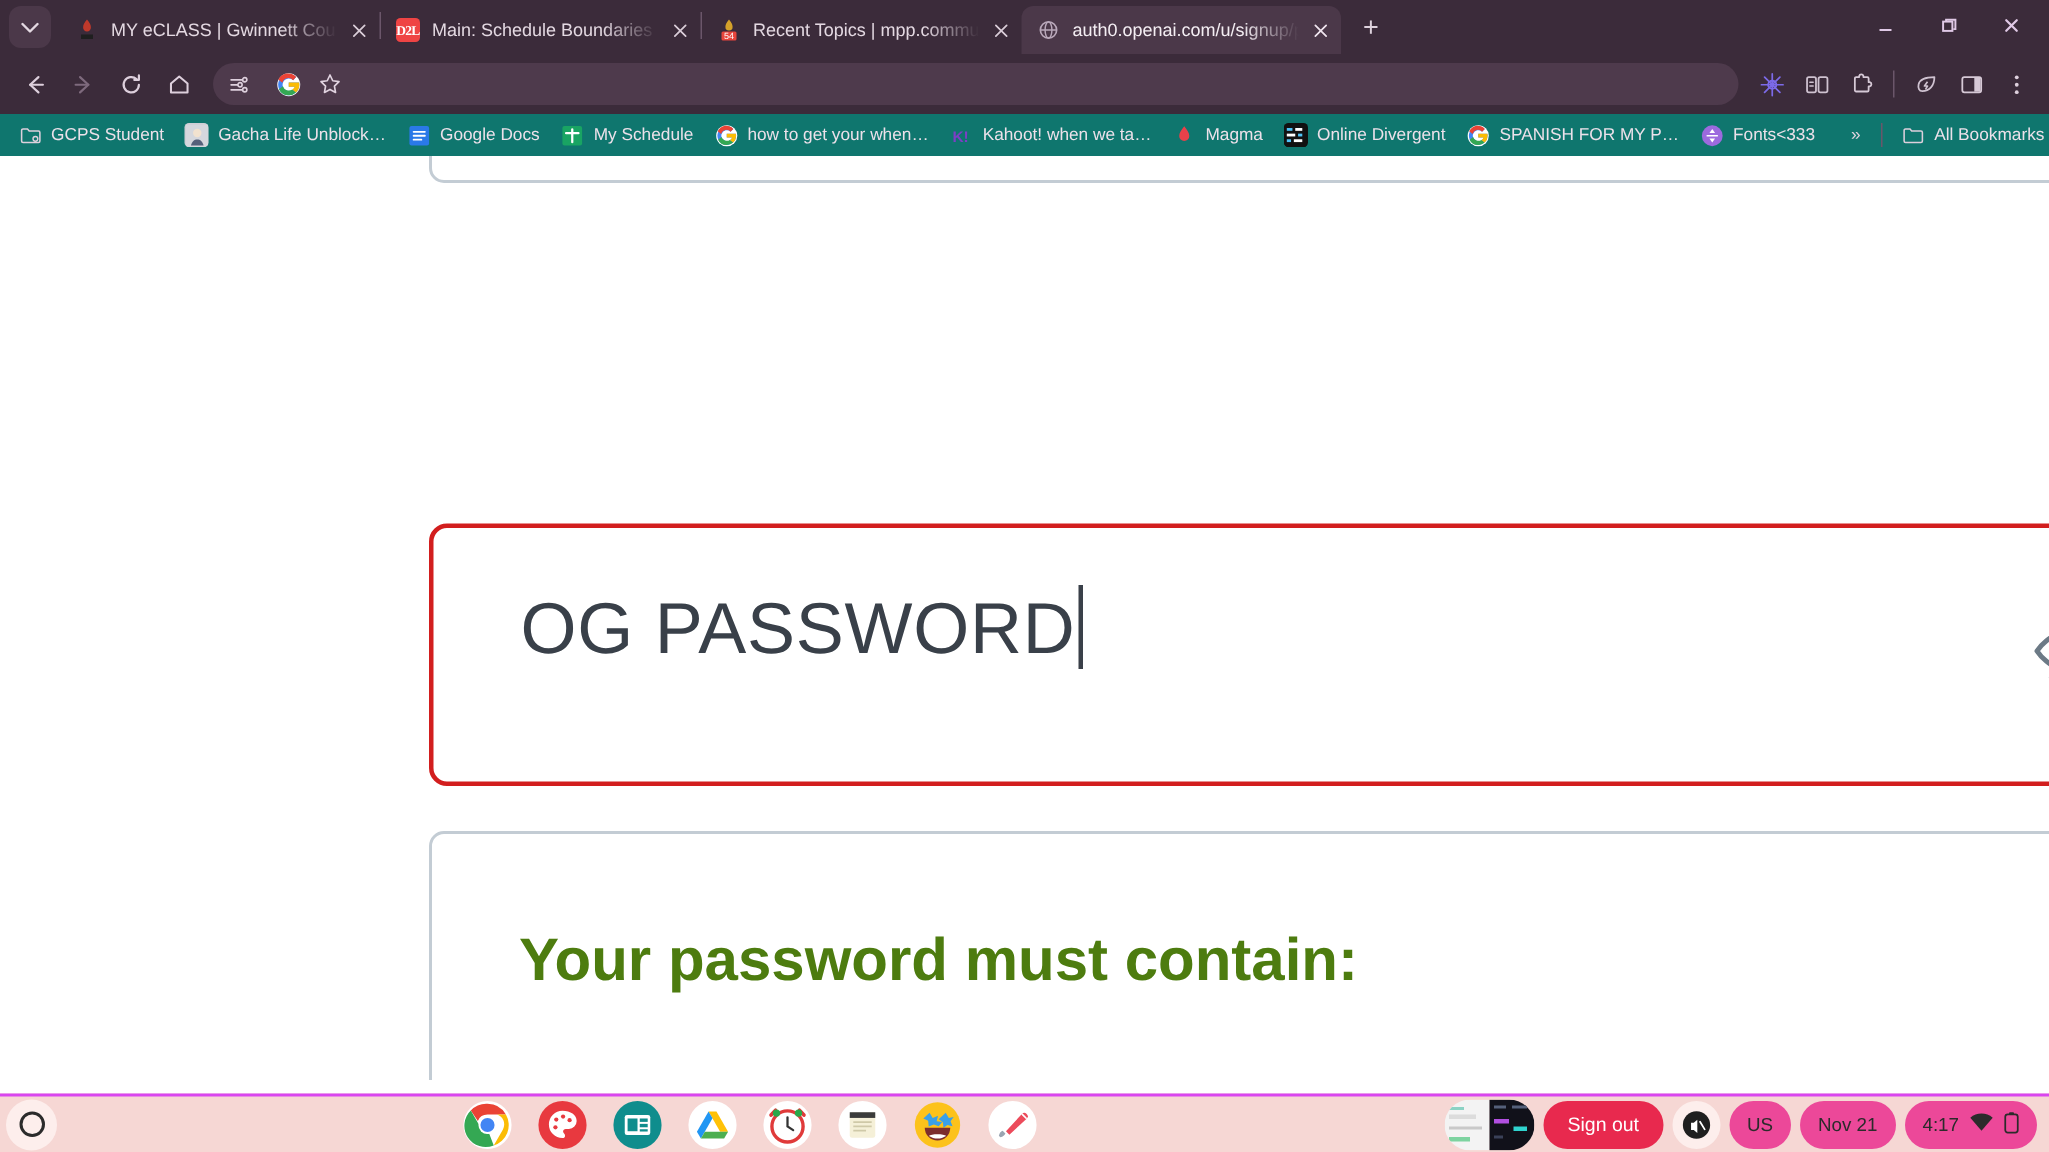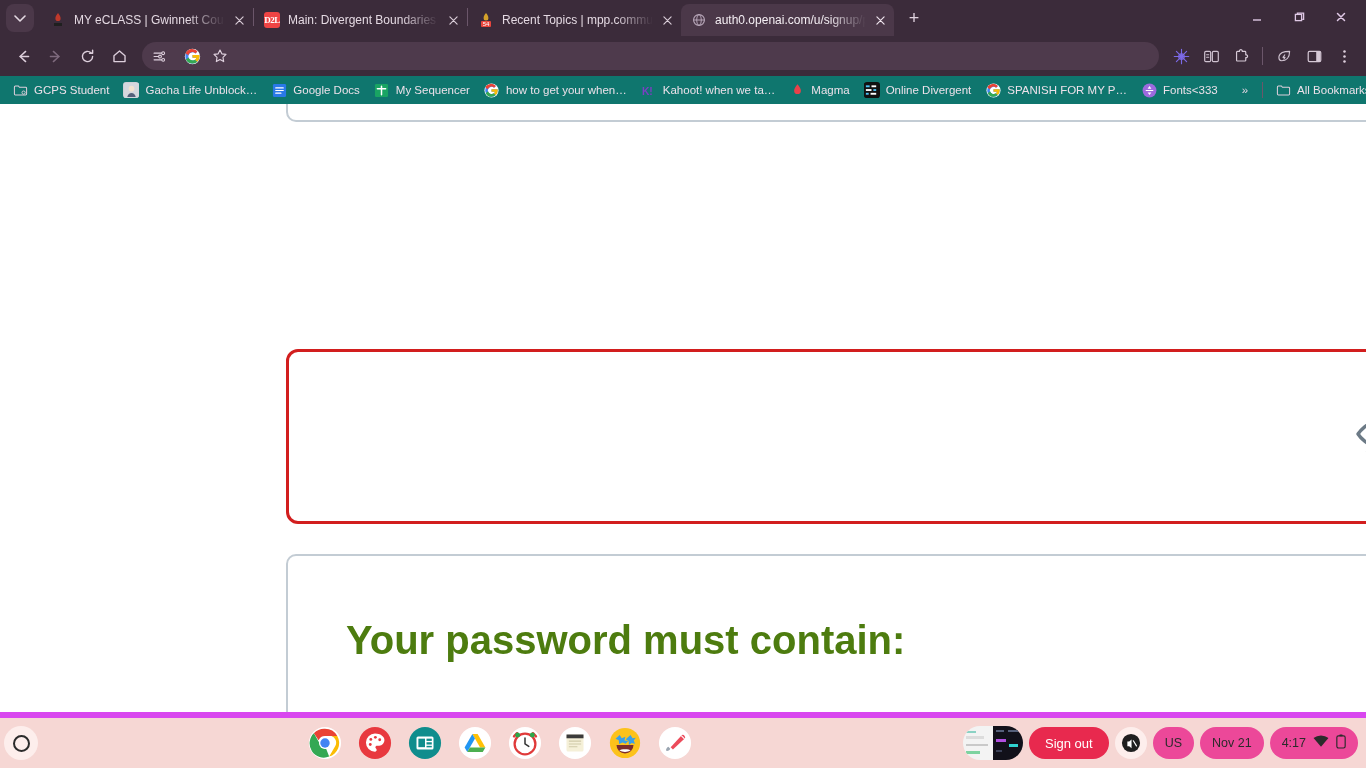--- a/index.html
+++ b/index.html
@@ -157,23 +157,23 @@
 
   
   .req-box { left: 286px; top: 450px; right: -60px; height: 270px; }
   .req-title {
     position: absolute; left: 58px; top: 62px;
     font-size: 40px; color: #4d7c0f; white-space: nowrap; font-weight: bold;
   }
 
   
   .shelf {
-    position: absolute; left: 0; right: 0; bottom: 0; height: 56px;
+    position: absolute; left: 0; right: 0; bottom: 0; height: 39px;
     background: #f6d7d4; display: flex; align-items: center;
-    border-top: 6px solid #d946ef;
+    border-top: 2px solid #d946ef;
   }
   .launcher {
     width: 34px; height: 34px; margin-left: 4px; border-radius: 50%;
     background: #fdeeec; display: flex; align-items: center; justify-content: center;
     cursor: pointer; flex: 0 0 auto;
   }
   .launcher .ring { width: 17px; height: 17px; border: 2.2px solid #2b2b2b; border-radius: 50%; }
   .shelf-apps { display: flex; align-items: center; gap: 14px; margin: 0 auto; }
   .app { width: 36px; height: 36px; border-radius: 50%; position: relative;
          display: flex; align-items: center; justify-content: center; cursor: pointer;
@@ -223,21 +223,21 @@
           <svg viewBox="0 0 10 10" width="9" height="9">
               <path d="M1 1 L9 9 M9 1 L1 9" stroke="#d9ccd7" stroke-width="1.3" stroke-linecap="round"></path>
             </svg>
         </span>
       </div>
 
       <div class="tabsep"></div>
 
       <div class="tab">
         <span class="fav fav-d2l">D2L</span>
-        <span class="ttl">Main: Divergent Boundaries</span>
+        <span class="ttl">Main: Schedule Boundaries</span>
         <span class="x">
           <svg viewBox="0 0 10 10" width="9" height="9">
               <path d="M1 1 L9 9 M9 1 L1 9" stroke="#d9ccd7" stroke-width="1.3" stroke-linecap="round"></path>
             </svg>
         </span>
       </div>
 
       <div class="tabsep"></div>
 
       <div class="tab">
@@ -419,21 +419,21 @@
       <span>Google Docs</span>
     </div>
 
     <div class="bm">
       <span class="bmi">
         <svg viewBox="0 0 16 16" width="15" height="15">
           <rect x="1" y="1" width="14" height="14" rx="1.5" fill="#19a463"></rect>
           <path d="M8 3.4v9.2 M3.6 6.2h8.8" stroke="#fff" stroke-width="1.6" stroke-linecap="round"></path>
         </svg>
       </span>
-      <span>My Sequencer</span>
+      <span>My Schedule</span>
     </div>
 
     <div class="bm">
       <span class="bmi">
         <svg viewBox="0 0 20 20" width="15" height="15">
           <circle cx="10" cy="10" r="9.4" fill="#fff"></circle>
           <path d="M10 8.2v3.4h4.8A4.9 4.9 0 0 1 10 14.9 4.9 4.9 0 1 1 13.4 6.4l2.4-2.4A8.3 8.3 0 1 0 18.3 10c0-.6-.06-1.2-.16-1.8z" fill="#4285f4"></path>
           <path d="M1.9 6.1 5 8.4A4.9 4.9 0 0 1 13.4 6.4l2.4-2.4A8.3 8.3 0 0 0 1.9 6.1z" fill="#ea4335"></path>
           <path d="M10 18.3a8.3 8.3 0 0 0 5.7-2.2l-2.9-2.4a4.9 4.9 0 0 1-7.4-2.6l-3.1 2.4A8.3 8.3 0 0 0 10 18.3z" fill="#34a853"></path>
           <path d="M18.14 8.2H10v3.4h4.8a4.4 4.4 0 0 1-1.99 2.1l2.9 2.4A8.2 8.2 0 0 0 18.3 10c0-.6-.06-1.2-.16-1.8z" fill="#fbbc05"></path>
@@ -513,20 +513,21 @@
   </div>
 
   <div class="viewport">
     <div class="page">
 
       <div class="field-box box-email">
         
       </div>
 
       <div class="pw-field">
+        <span class="pw-value"><span>OG PASSWORD</span><span class="caret"></span></span>
         <span class="eye-btn">
           <svg viewBox="0 0 30 24" width="56" height="46">
             <path d="M1.6 12S6.3 4.6 15 4.6 28.4 12 28.4 12 23.7 19.4 15 19.4 1.6 12 1.6 12z" fill="none" stroke="#6c7a86" stroke-width="1.8" stroke-linejoin="round"></path>
             <circle cx="15" cy="12" r="4.6" fill="none" stroke="#6c7a86" stroke-width="1.8"></circle>
             <path d="M6.8 21.5 24 2.4" stroke="#6c7a86" stroke-width="1.8" stroke-linecap="round"></path>
           </svg>
         </span>
       </div>
 
       <div class="field-box req-box">

